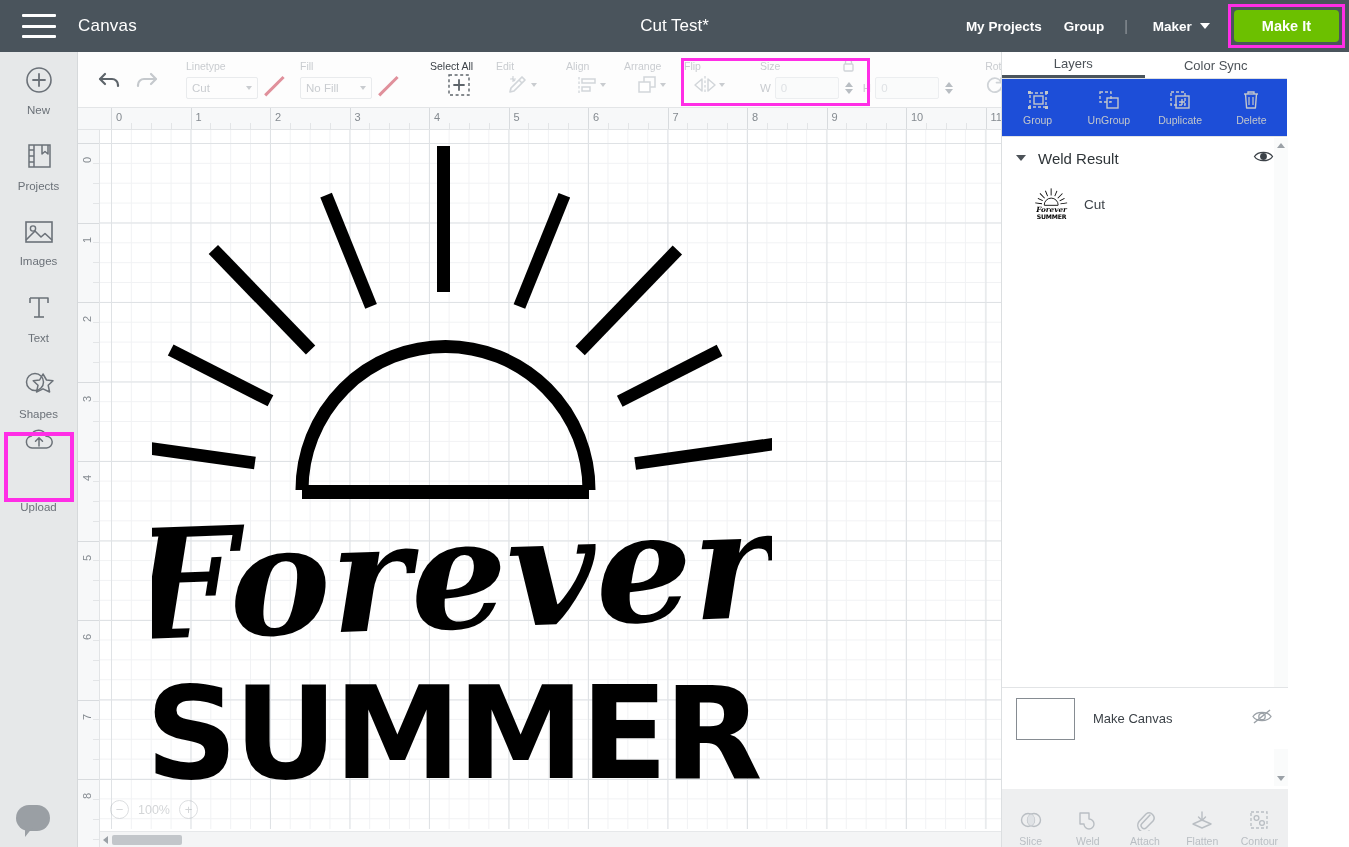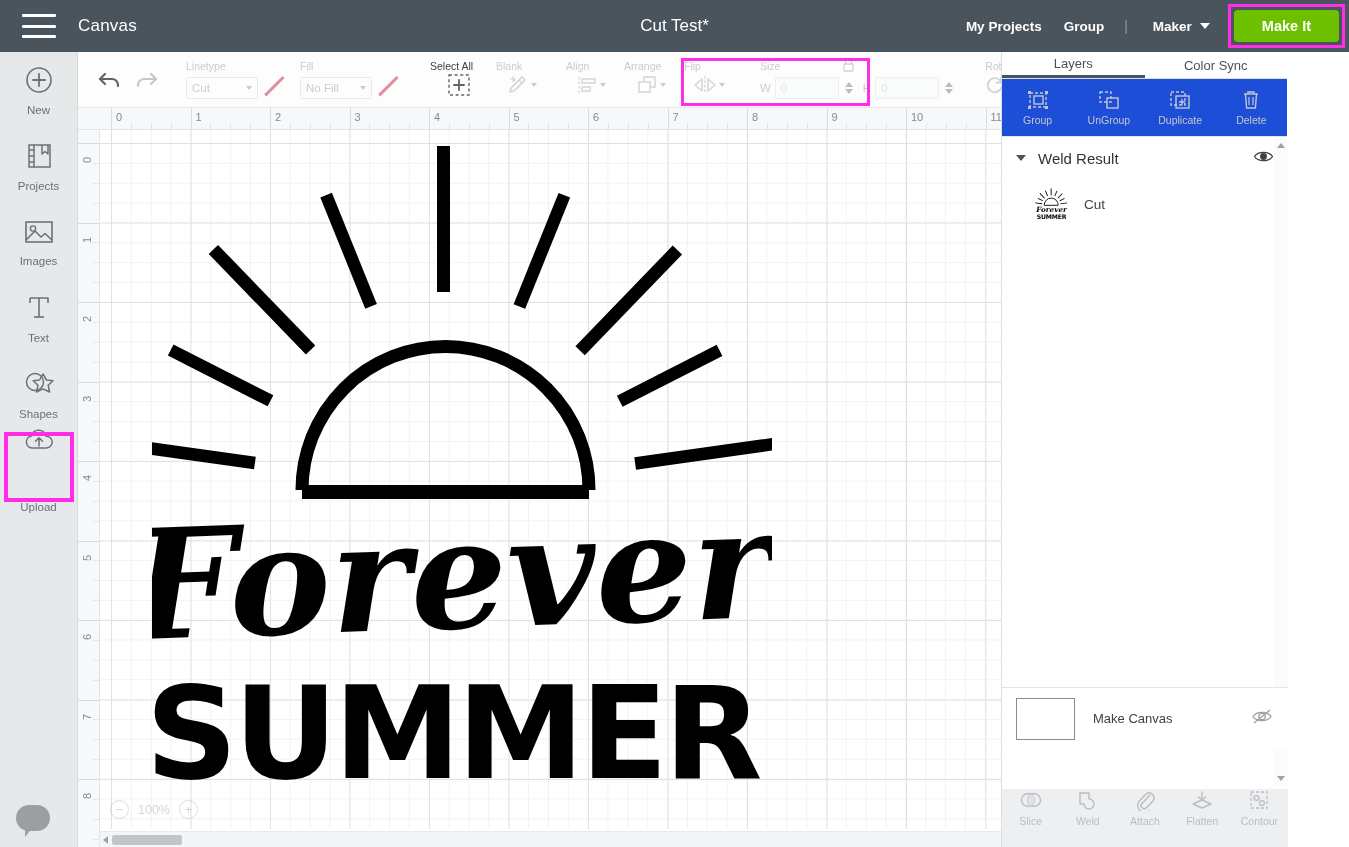--- a/index.html
+++ b/index.html
@@ -141,21 +141,21 @@
   #layer-row { display:flex; align-items:center; height:52px; padding:0 14px 0 32px; gap:14px; cursor:pointer;}
   #layer-thumb { width:36px; height:33px; }
   #layer-row .t { font-size:13.5px; color:#3c4248; }
   #lscroll { position:absolute; right:0; top:0; width:14px; height:648px; background:#fafbfb;}
   #mat-row { position:absolute; left:0; bottom:98px; width:286px; height:62px;
      display:flex; align-items:center; padding:0 14px; gap:18px;
      border-top:1px solid #e2e4e6; background:#fff;}
   #mat-sw { width:59px; height:42px; background:#fff; border:1px solid #868c92; cursor:pointer;}
   #mat-row .t { font-size:13px; color:#3c4248; }
   #rbottom { position:absolute; left:0; bottom:0; width:286px; height:58px;
-     background:#eeeff0; display:flex; align-items:flex-start; }
+     background:#eeeff0; display:flex; align-items:flex-end; }
   .rb { flex:1; display:flex; flex-direction:column; align-items:center; gap:4px; cursor:pointer;}
   .rb span.t { font-size:10.5px; color:#b9bec3; }
   .eye { cursor:pointer; }
 </style>
 </head>
 <body>
 
 <div id="header">
   <div id="hamburger">
     <span></span>
@@ -233,21 +233,21 @@
         <svg width="26" height="26" viewBox="0 0 26 26">
           <rect x="3" y="3" width="20" height="20" fill="none" stroke="#5d646a" stroke-width="1.4" stroke-dasharray="3 2.6"></rect>
           <path d="M13 8 V18 M8 13 H18" stroke="#5d646a" stroke-width="1.8" stroke-linecap="round"></path>
         </svg>
       </div>
     </div>
   </div>
 
   <div class="tb-group">
     <div class="ctl" style="margin-left:8px;">
-      <div class="lbl">Blank</div>
+      <div class="lbl">Edit</div>
       <div class="icobtn" style="width:50px;">
         <svg width="24" height="24" viewBox="0 0 24 24">
             <path d="M4 19 L8 18 L19 7 L16 4 L5 15 Z" fill="none" stroke="#d2d6da" stroke-width="1.7" stroke-linejoin="round"></path>
             <path d="M13 7 L16 10" stroke="#d2d6da" stroke-width="1.5"></path>
             <path d="M6 5 L9 8 M7 3 L7 9 M4 6 L10 6" stroke="#d2d6da" stroke-width="1.2"></path>
           </svg>
         <i class="mini-caret"></i>
       </div>
     </div>
   </div>

